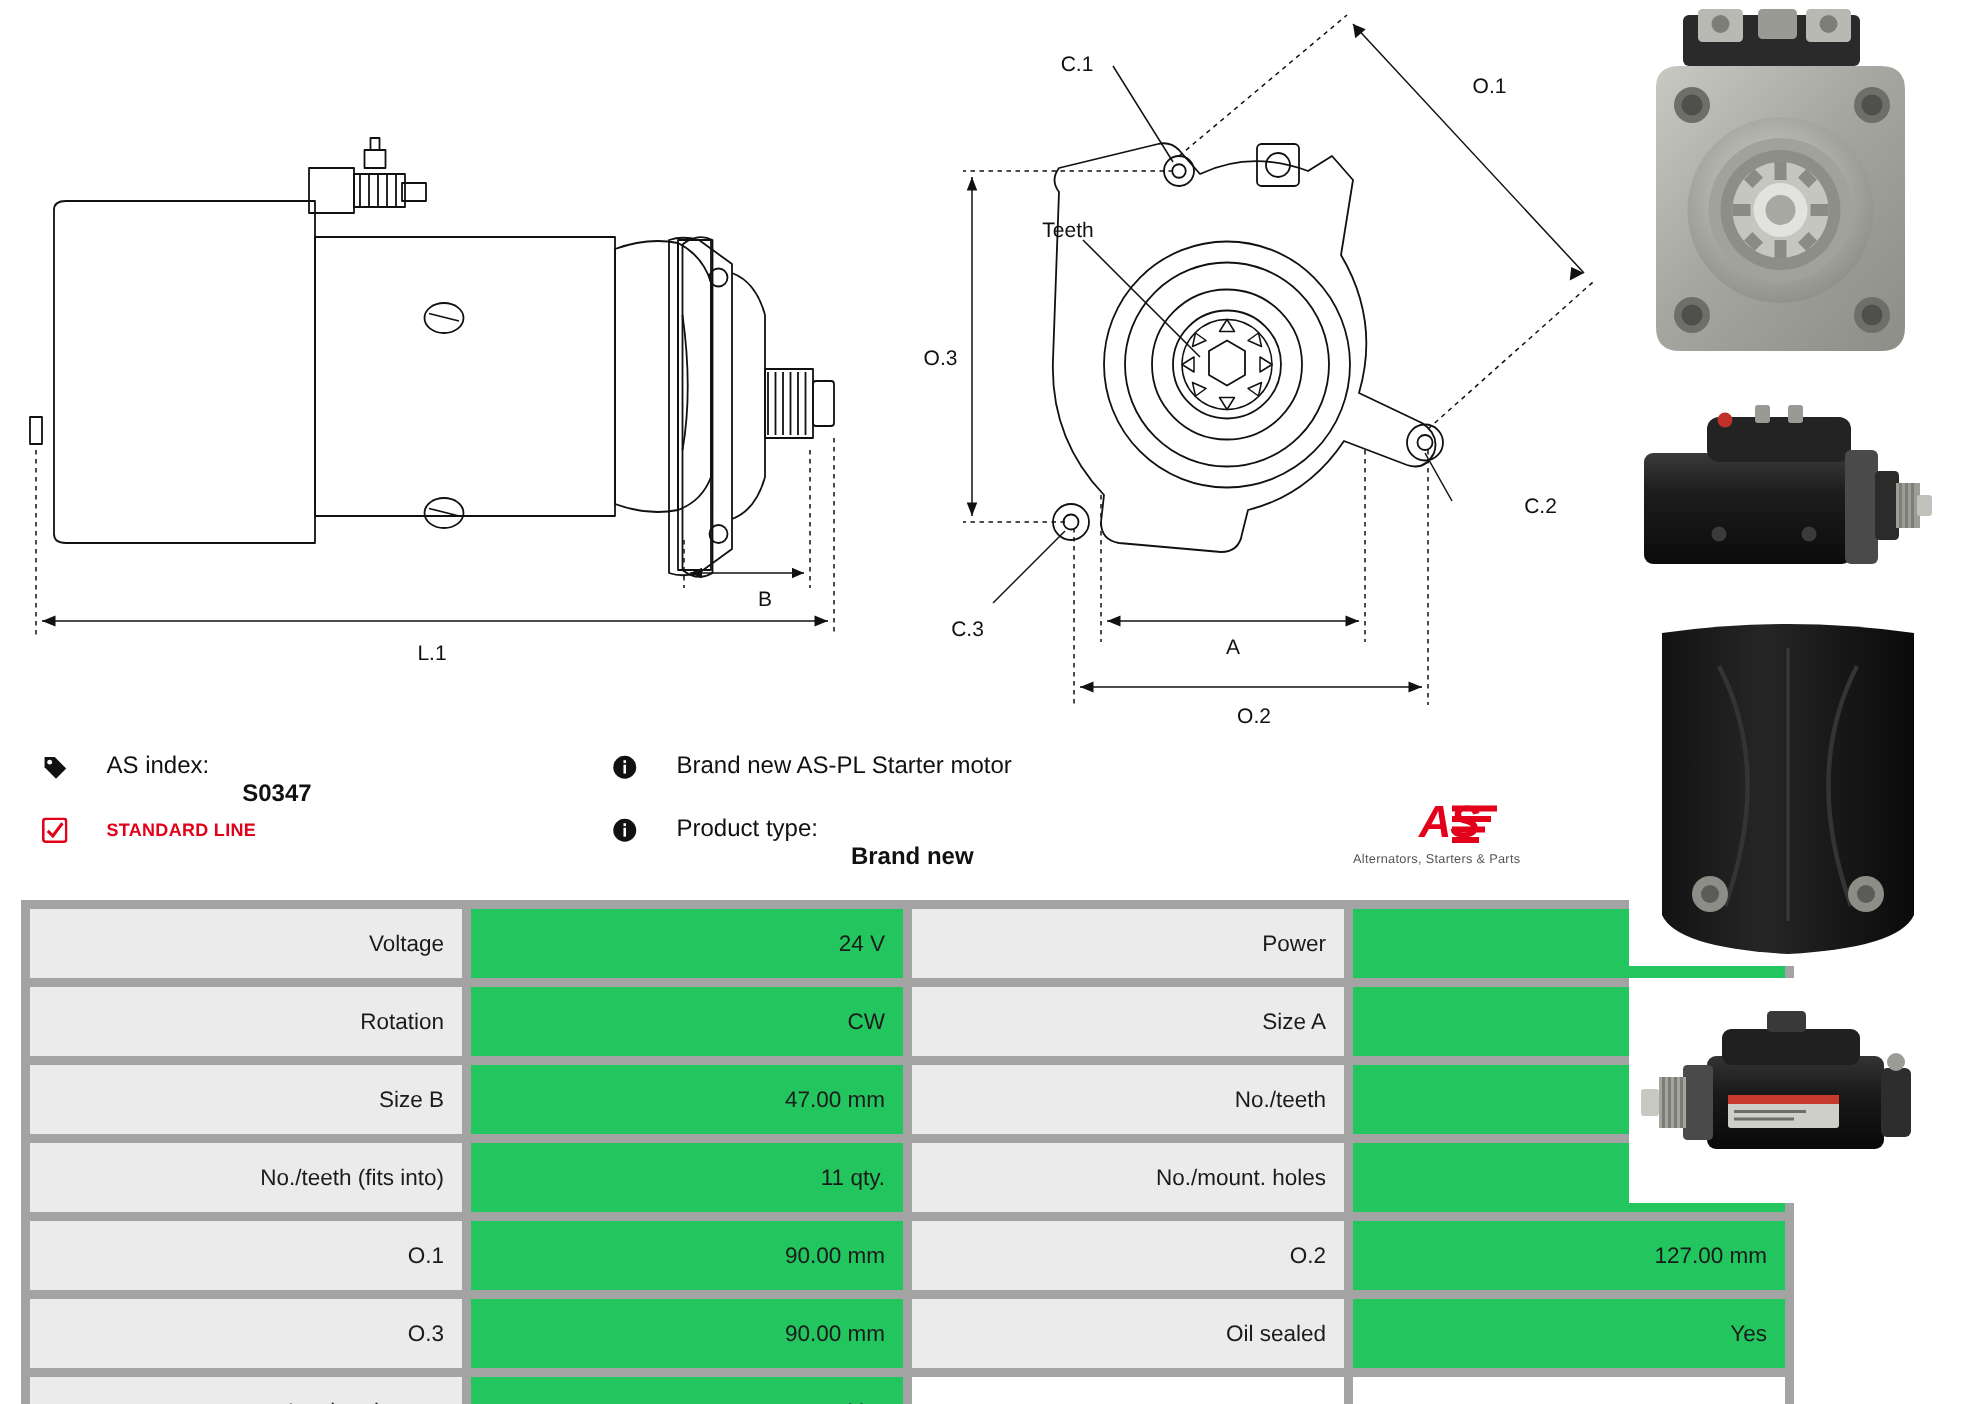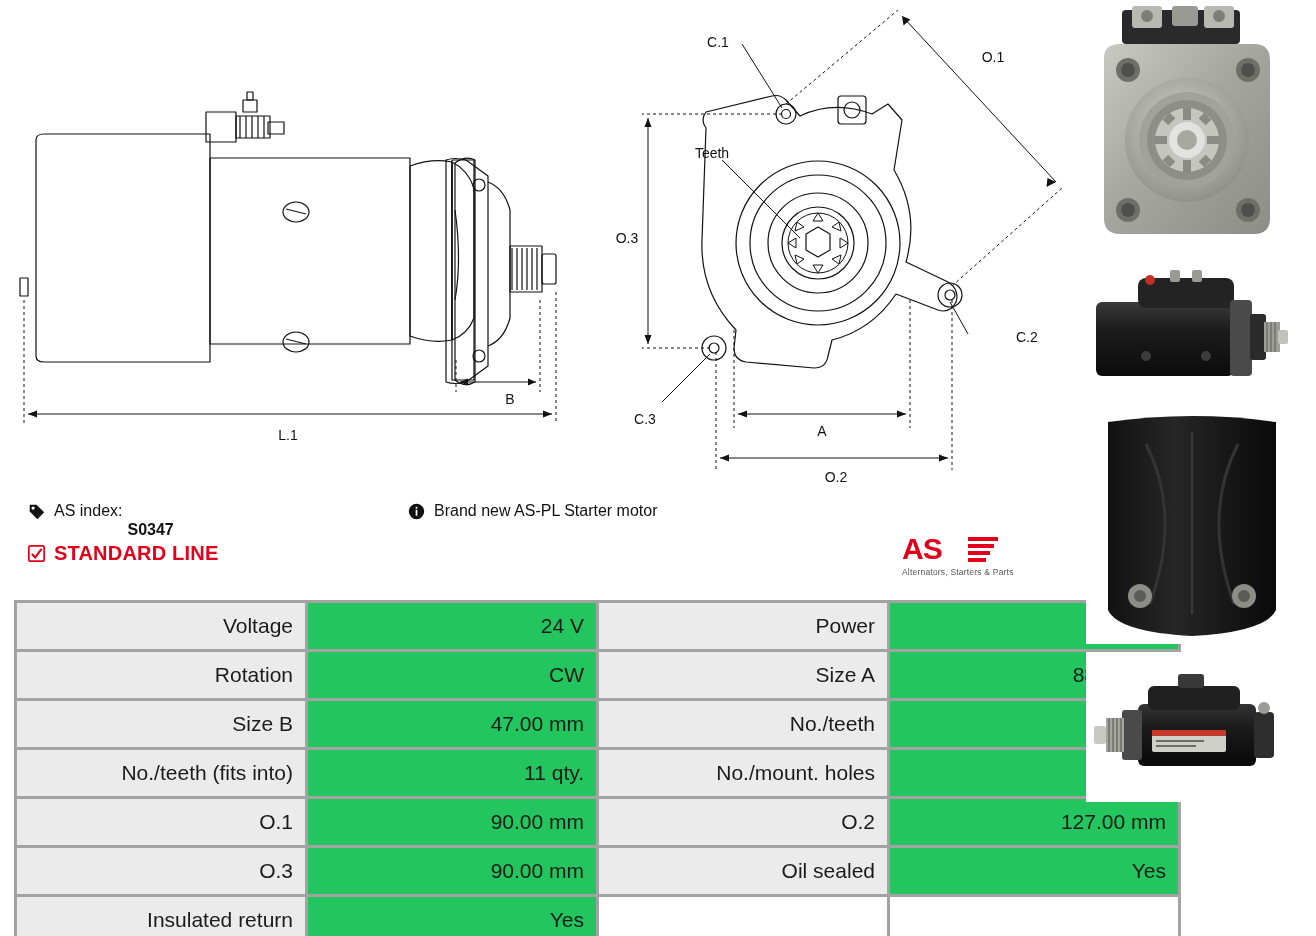--- a/index.html
+++ b/index.html
@@ -49,55 +49,58 @@
   .info-col.c2 { left: 408px; width: 490px; text-align: center; }
   .info-col.c3 { left: 898px; width: 185px; }
 
   .info-line {
     display: flex;
     align-items: center;
     font-size: 16px;
     height: 26px;
     margin-bottom: 16px;
     white-space: nowrap;
+    gap: 17px;
   }
   .info-line .txt { color: #111; }
   .info-line .bold { font-weight: bold; margin-top: 37px; }
 
   .ic {
     display: inline-flex;
     align-items: center;
     justify-content: center;
     margin-right: 9px;
     flex: none;
   }
   .ic svg { display: block; }
 
   .standard-line {
     color: #e2001a;
     font-weight: bold;
-    font-size: 20px;
+    font-size: 12px;
     letter-spacing: .2px;
   }
 
   
   .aspl-logo {
     position: absolute;
     left: 902px;
     top: 36px;
     width: 170px;
     height: 48px;
   }
   .aspl-word {
     font-family: "Liberation Sans", sans-serif;
     font-weight: bold;
+    font-style: italic;
     font-size: 30px;
     color: #e2001a;
     letter-spacing: -1px;
     line-height: 30px;
+    margin-left: 44px;
   }
   .aspl-bars {
     position: absolute;
     left: 66px; top: 3px;
     width: 30px; height: 26px;
   }
   .aspl-bars i {
     display: block;
     height: 4px;
     background: #e2001a;
@@ -115,23 +118,23 @@
     letter-spacing: .2px;
   }
 
   
   table.spec {
     border-collapse: collapse;
     width: 1056px;
     table-layout: fixed;
   }
   table.spec td {
-    border: 3px solid #a3a3a3;
+    border: 6px solid #a3a3a3;
     height: 38px;
-    font-size: 21px;
+    font-size: 15px;
     padding: 4px 12px;
     vertical-align: middle;
   }
   td.lbl {
     background: #ebebeb;
     text-align: right;
     color: #1b1b1b;
     width: 264px;
   }
   td.val {
@@ -334,20 +337,31 @@
     <div class="info-col c2">
       <div class="info-line">
         <span class="ic">
           <svg width="17" height="17" viewBox="0 0 20 20">
             <circle cx="10" cy="10" r="9" fill="#111"></circle>
             <rect x="9" y="8" width="2" height="7" fill="#fff"></rect>
             <rect x="9" y="4.5" width="2" height="2.2" fill="#fff"></rect>
           </svg>
         </span>
         <span class="txt">Brand new AS-PL Starter motor</span>
+      </div>
+      <div class="info-line">
+        <span class="ic">
+          <svg width="17" height="17" viewBox="0 0 20 20">
+            <circle cx="10" cy="10" r="9" fill="#111"></circle>
+            <rect x="9" y="8" width="2" height="7" fill="#fff"></rect>
+            <rect x="9" y="4.5" width="2" height="2.2" fill="#fff"></rect>
+          </svg>
+        </span>
+        <span class="txt">Product type:</span>
+        <span class="txt bold" style="margin-left:5px">Brand new</span>
       </div>
     </div>
 
 
     <div class="aspl-logo">
       <div class="aspl-word">AS</div>
       <div class="aspl-bars">
         <i></i>
           <i></i>
           <i></i>

